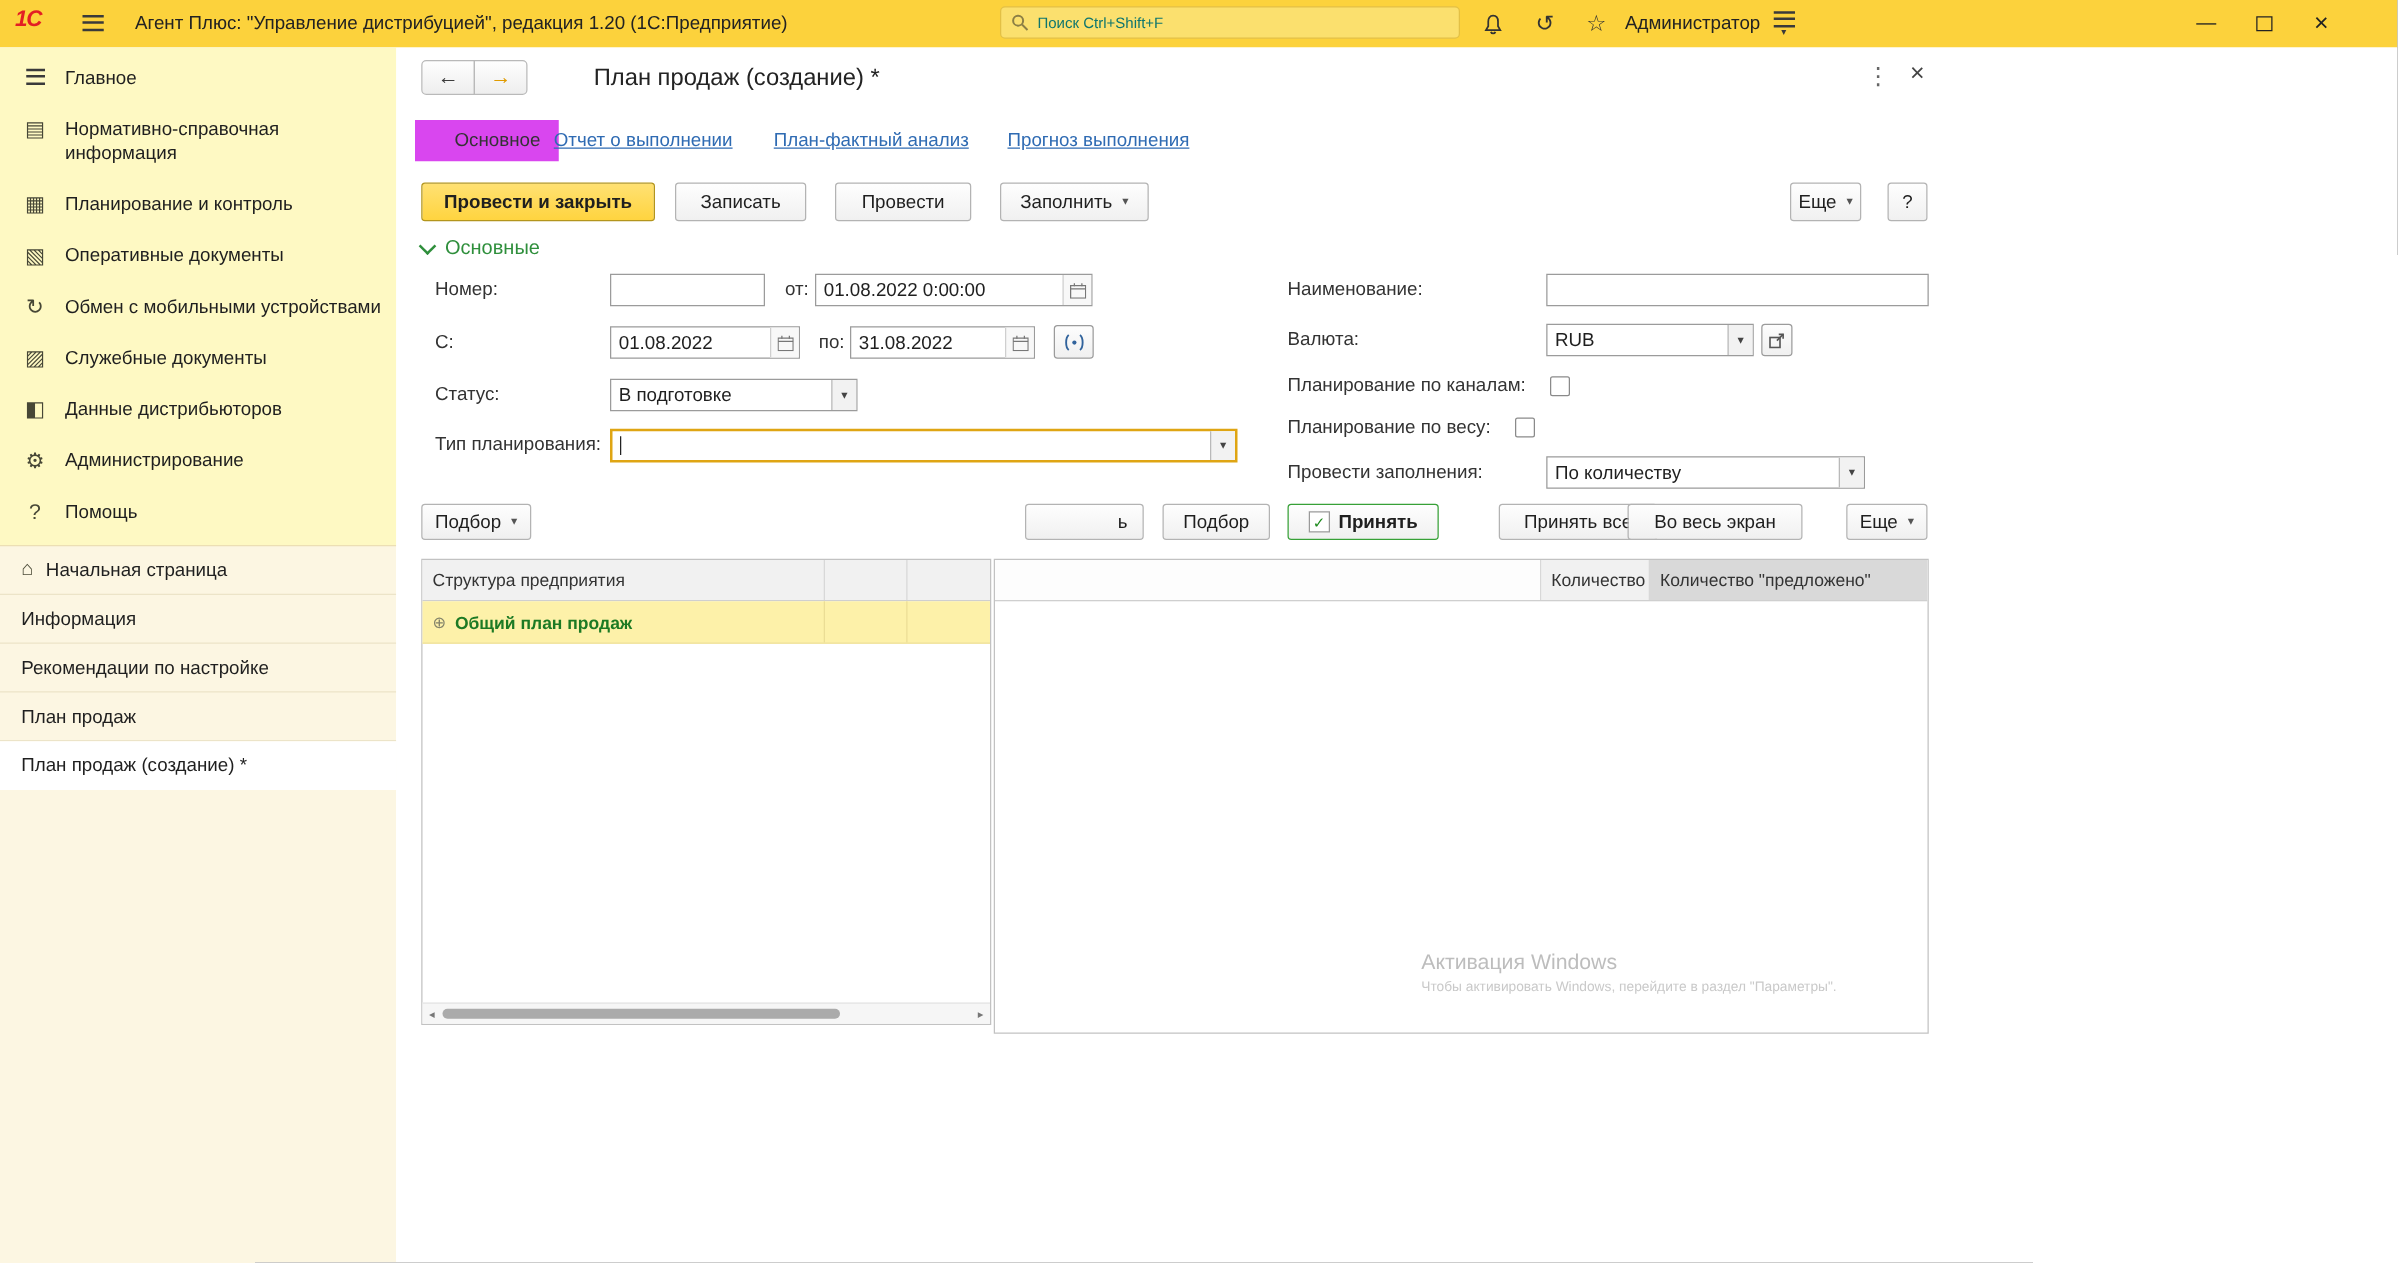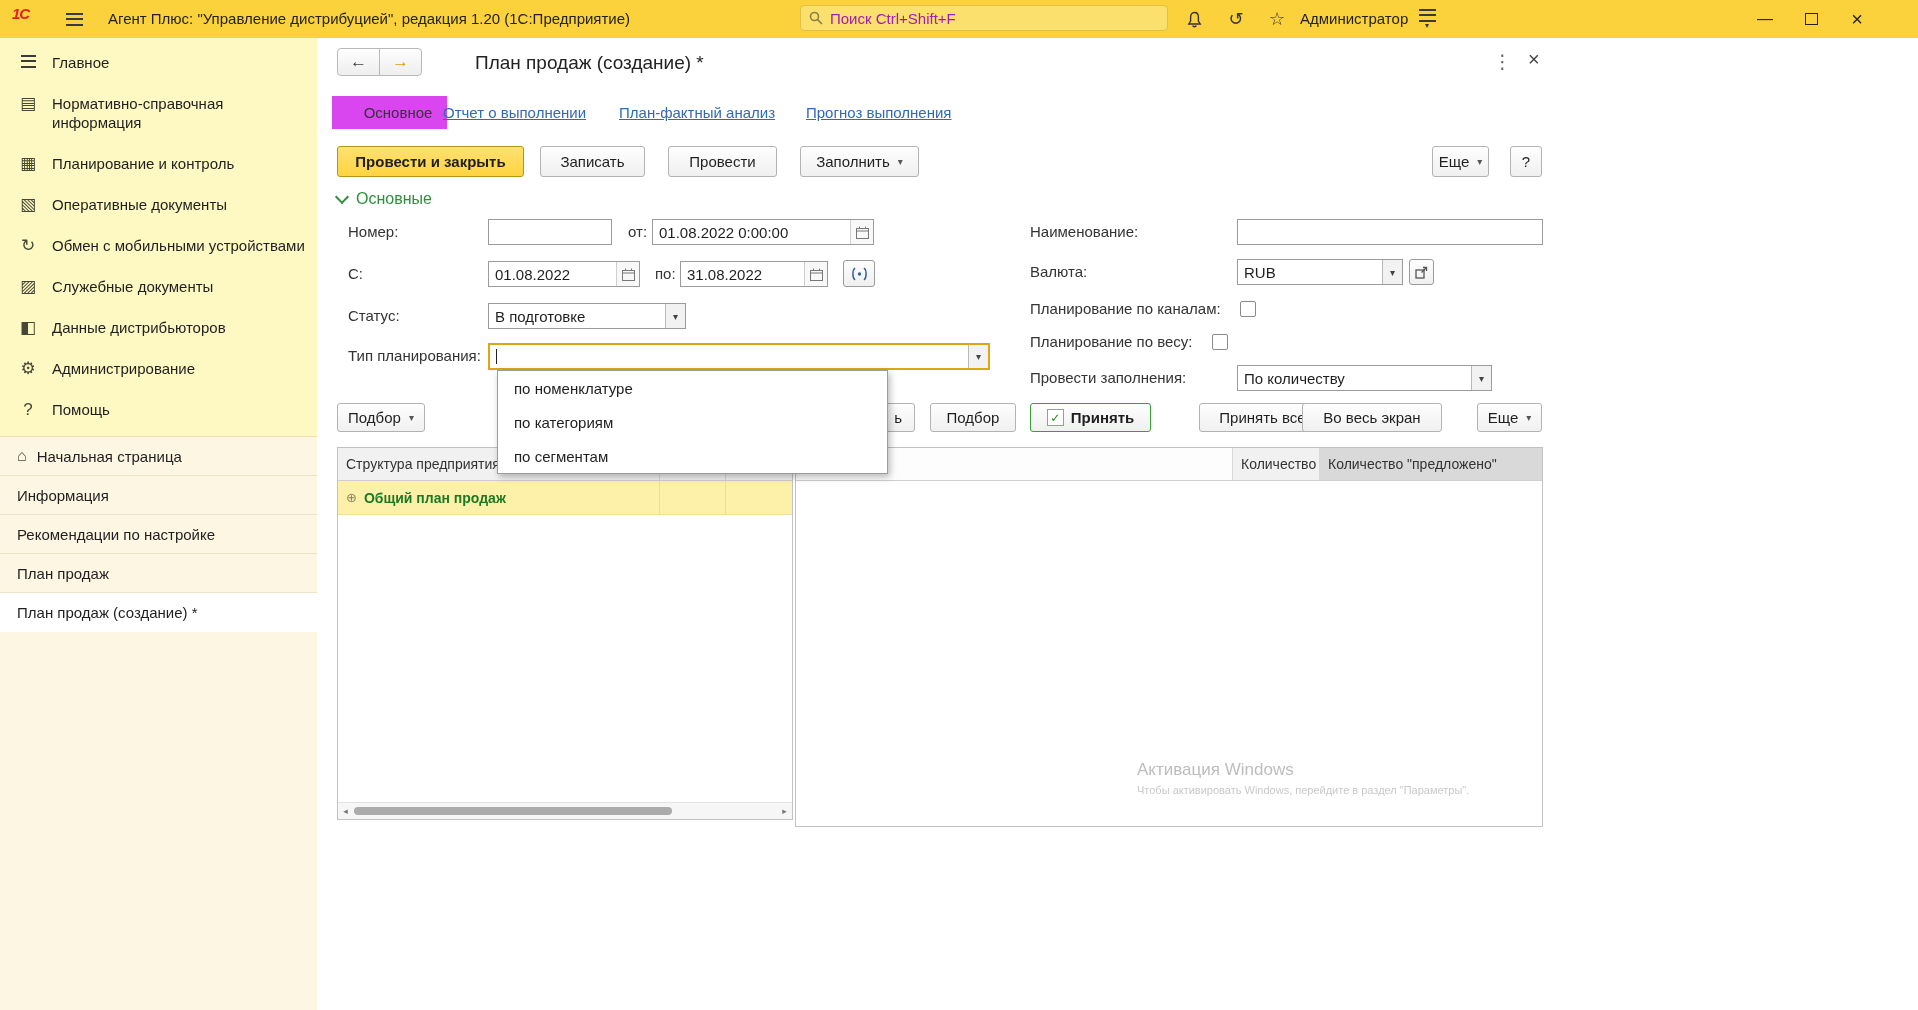--- a/index.html
+++ b/index.html
@@ -2,31 +2,31 @@
 <html><head>
 <meta charset="utf-8">
 <style>
   html,body{margin:0;padding:0;background:#9a9a9a;}
   .app{position:relative;width:1918px;height:1010px;background:#fff;overflow:hidden;
        font-family:"Liberation Sans","DejaVu Sans",sans-serif;color:#1f1f1f;}
   .abs{position:absolute;}
 
   
   .topbar{position:absolute;left:0;top:0;width:100%;height:38px;background:#fcd23c;}
-  .logo{position:absolute;left:12px;top:5px;font-size:15px;font-weight:bold;font-style:italic;color:#e31e24;letter-spacing:-1px;cursor:pointer;}
+  .logo{position:absolute;left:12px;top:5px;font-size:18px;font-weight:bold;font-style:italic;color:#e31e24;letter-spacing:-1px;cursor:pointer;}
   .hlines{display:inline-block;width:17px;height:13px;
     background:linear-gradient(#3a3a3a,#3a3a3a) 0 0/17px 2px no-repeat,
                linear-gradient(#3a3a3a,#3a3a3a) 0 5px/17px 2px no-repeat,
                linear-gradient(#3a3a3a,#3a3a3a) 0 11px/17px 2px no-repeat;}
   .tb-menu{position:absolute;left:66px;top:12px;cursor:pointer;}
   .tb-title{position:absolute;left:108px;top:10px;font-size:15px;color:#222;white-space:nowrap;}
   .tb-search{position:absolute;left:800px;top:5px;width:368px;height:26px;box-sizing:border-box;
     background:#fbe06e;border:1px solid #e3c045;border-radius:4px;display:flex;align-items:center;
     padding:0 8px;gap:7px;cursor:text;}
-  .tb-search-text{font-size:15px;color:#a21caf;}
+  .tb-search-text{font-size:12px;color:#0f766e;}
   .tb-ico{position:absolute;top:7px;width:26px;height:24px;display:flex;align-items:center;justify-content:center;
     font-size:18px;color:#333;cursor:pointer;}
   .tb-user{position:absolute;left:1300px;top:10px;font-size:15px;color:#222;cursor:pointer;}
   .svc{display:flex;flex-direction:column;align-items:center;gap:1px;}
   .svc .mini{font-size:8px;color:#3a3a3a;line-height:6px;}
   .wc{position:absolute;top:7px;width:30px;height:24px;display:flex;align-items:center;justify-content:center;
     font-size:16px;color:#222;cursor:pointer;}
   .maxbox{width:11px;height:10px;border:1.5px solid #222;display:inline-block;}
 
   
@@ -415,22 +415,17 @@
     </div>
 
     <div class="panel" style="left:478px;top:409px;width:748px;height:380px;">
       <div class="thead">
         <div class="th blank" style="flex:1;"></div>
         <div class="th" style="width:87px;">Количество</div>
         <div class="th sel" style="width:222px;border-right:none;">Количество "предложено"</div>
       </div>
     </div>
 
-    <div class="popup" style="left:180px;top:332px;width:389px;">
-      <div class="popup-item">по номенклатуре</div>
-      <div class="popup-item">по категориям</div>
-      <div class="popup-item">по сегментам</div>
-    </div>
 
     <div class="abs wm1" style="left:820px;top:722px;">Активация Windows</div>
     <div class="abs wm2" style="left:820px;top:746px;">Чтобы активировать Windows, перейдите в раздел "Параметры".</div>
   </main>
 </div>
 
 </body></html>

